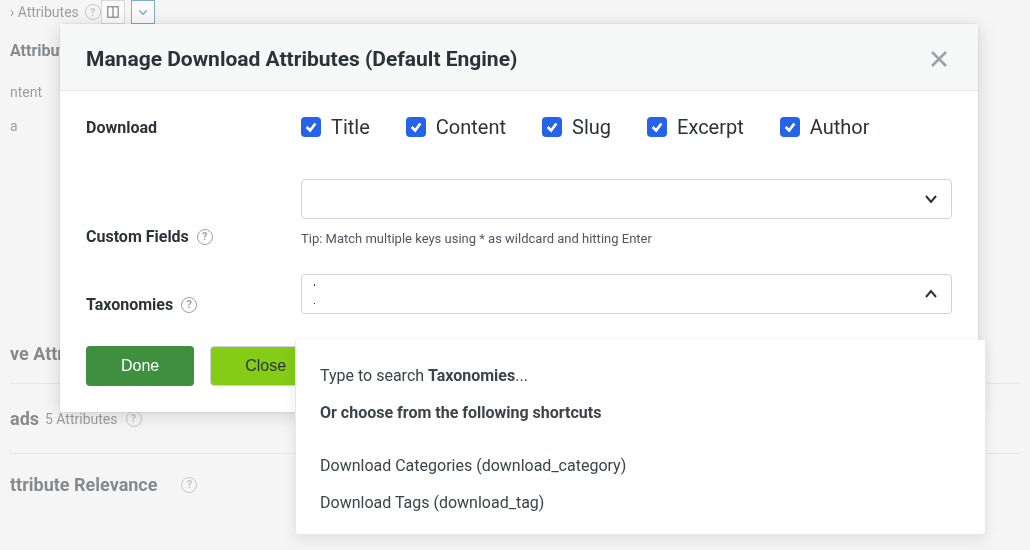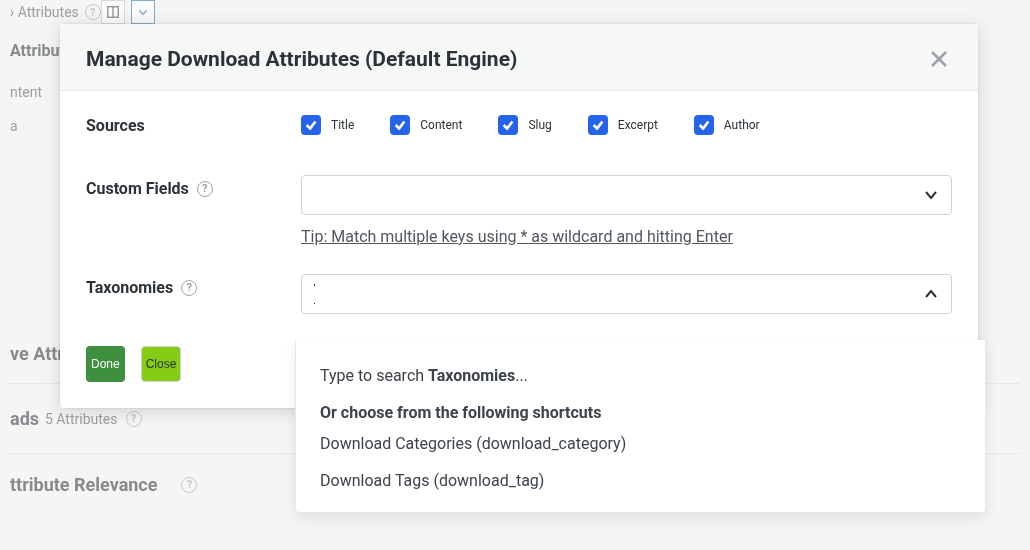--- a/index.html
+++ b/index.html
@@ -88,21 +88,21 @@
       width: 26px; height: 26px;
       cursor: pointer;
       color: #9ca1a6;
       display: flex; align-items: center; justify-content: center;
     }
     .modal-body {
       padding: 24px 26px 8px 26px;
     }
     .form-row {
       display: flex;
-      align-items: flex-start;
+      align-items: flex-end;
       margin-bottom: 28px;
     }
     .form-row.sources-row { align-items: center; margin-bottom: 40px; }
     .label-col {
       width: 215px;
       flex-shrink: 0;
       font-size: 16px;
       font-weight: 700;
       color: #2c3338;
       display: flex;
@@ -112,21 +112,21 @@
     }
     .form-row.sources-row .label-col { padding-top: 0; }
     .field-col { flex: 1; }
     .checks {
       display: flex;
       gap: 36px;
       align-items: center;
     }
     .chk {
       display: flex; align-items: center; gap: 10px;
-      font-size: 12px; color: #2c3338;
+      font-size: 20px; color: #2c3338;
       cursor: pointer;
     }
     .chk-box {
       width: 20px; height: 20px;
       border-radius: 4px;
       background: #2563eb;
       display: flex; align-items: center; justify-content: center;
     }
     .chk-box svg { width: 14px; height: 14px; stroke: #fff; stroke-width: 3; fill: none; }
     .combobox {
@@ -143,34 +143,33 @@
       border: none; outline: none;
       font-size: 15px;
       flex: 1;
       color: #2c3338;
     }
     .chevron {
       width: 16px; height: 16px;
       color: #2c3338;
     }
     .tip {
-      font-size: 16px;
+      font-size: 13px;
       color: #50575e;
       margin-top: 12px;
-      text-decoration: underline;
     }
     .modal-footer {
       padding: 12px 26px 26px 26px;
       display: flex;
       gap: 16px;
     }
     .btn {
-      padding: 10px 4px;
+      padding: 10px 34px;
       border-radius: 4px;
-      font-size: 12px;
+      font-size: 16px;
       font-weight: 500;
       cursor: pointer;
       border: 1px solid transparent;
     }
     .btn.primary {
       background: #3e8f3e;
       color: #fff;
     }
     .btn.secondary {
       background: #84cc16;
@@ -186,21 +185,21 @@
       border: 1px solid #e5e7eb;
       border-top: none;
       border-radius: 0 0 4px 4px;
       box-shadow: 0 6px 14px rgba(0,0,0,0.08);
       padding: 26px 24px 22px 24px;
       font-size: 16px;
       color: #3c434a;
     }
     .dd-msg { margin-bottom: 18px; }
     .dd-msg .strong { font-weight: 700; }
-    .dd-heading { font-weight: 700; margin-bottom: 12px; }
+    .dd-heading { font-weight: 700; margin-bottom: 34px; }
     .dd-opt { margin-bottom: 18px; cursor: pointer; }
     .dd-opt:last-child { margin-bottom: 0; }
     .cursor-bar {
       width: 1px; height: 20px;
       background: #2c3338;
     }
   </style>
 </head>
 <body>
 
@@ -258,21 +257,21 @@
       <svg viewBox="0 0 24 24" width="24" height="24">
           <line x1="5" y1="5" x2="19" y2="19" stroke="currentColor" stroke-width="2.5"></line>
           <line x1="19" y1="5" x2="5" y2="19" stroke="currentColor" stroke-width="2.5"></line>
         </svg>
     </div>
   </div>
 
   <div class="modal-body">
 
     <div class="form-row sources-row">
-      <div class="label-col">Sources</div>
+      <div class="label-col">Download</div>
       <div class="field-col">
         <div class="checks">
           <label class="chk">
             <span class="chk-box">
                 <svg viewBox="0 0 16 16">
                   <polyline points="3,8 7,12 13,4"></polyline>
                 </svg>
               </span>
             <span>Title</span>
           </label>

